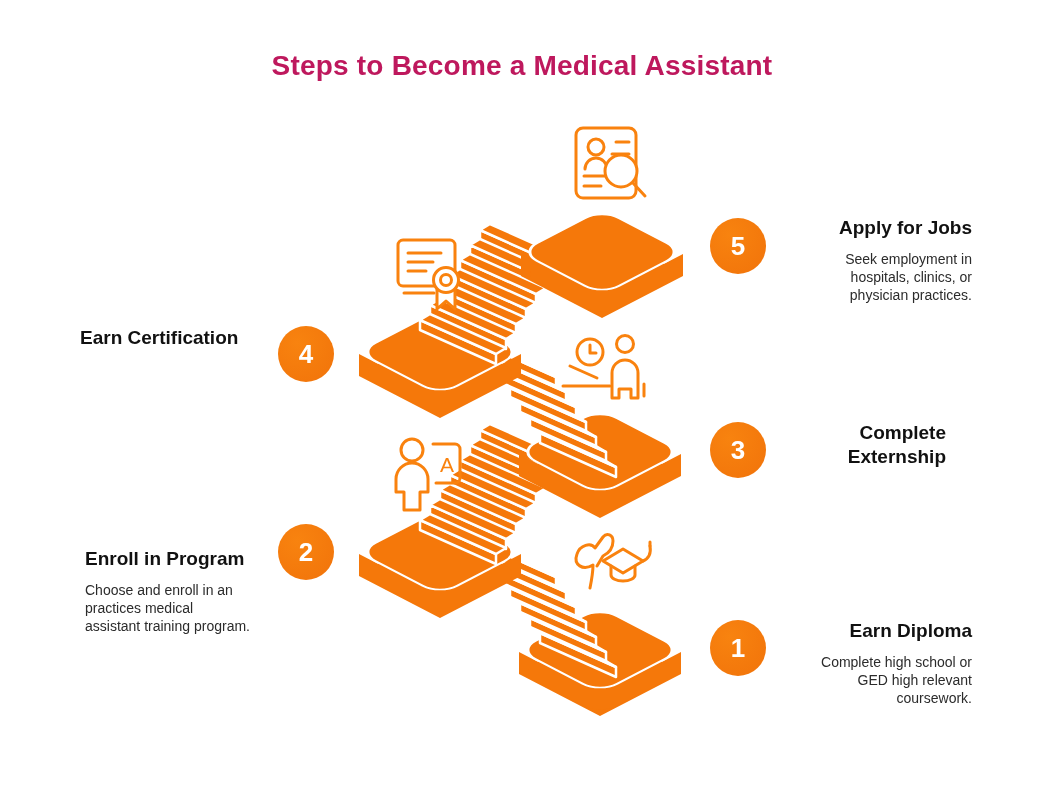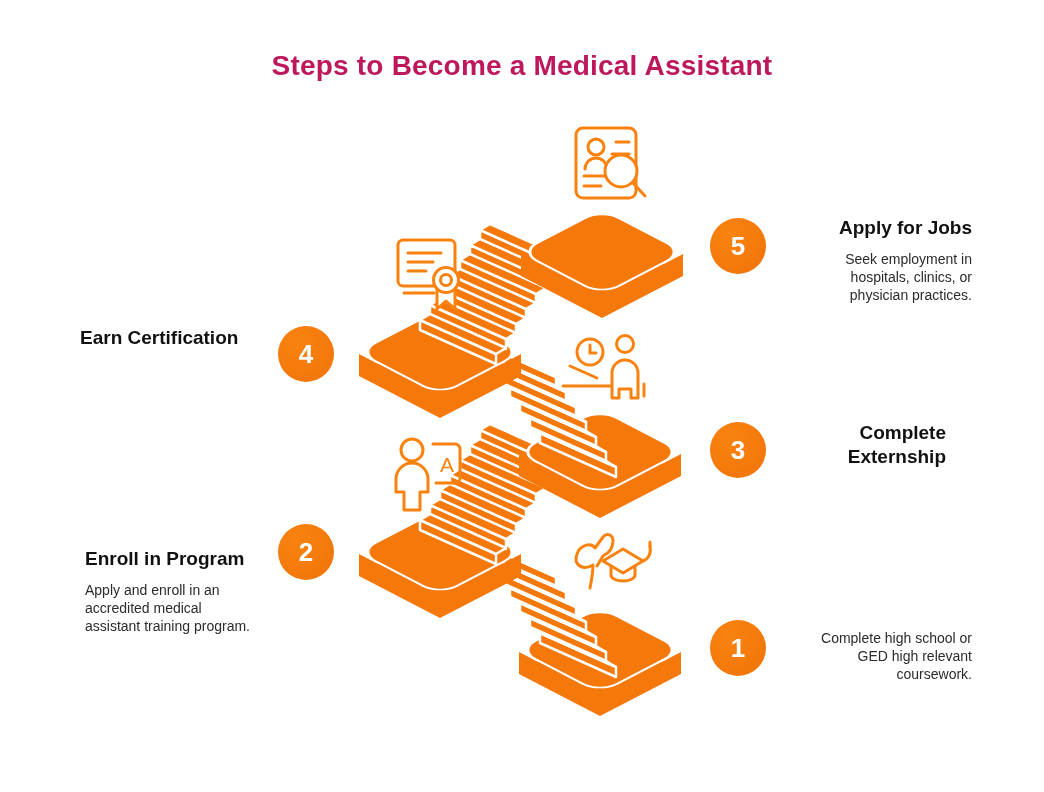--- a/index.html
+++ b/index.html
@@ -198,23 +198,24 @@
   </div>
   <div class="step-block align-left" id="block-s3">
     <div class="step-title">Complete Externship</div>
   </div>
 
   <div class="num-circle" id="circle-s2">
     <span>2</span>
   </div>
   <div class="step-block align-right" id="block-s2">
     <div class="step-title">Enroll in Program</div>
-    <div class="step-desc">Apply and enroll in an accredited medical assistant training program.</div>
+    <div class="step-desc">Choose and enroll in an practices medical assistant training program.</div>
   </div>
 
   <div class="num-circle" id="circle-s1">
     <span>1</span>
   </div>
   <div class="step-block align-left" id="block-s1">
+    <div class="step-title">Earn Diploma</div>
     <div class="step-desc">Complete high school or GED high relevant coursework.</div>
   </div>
 
 </div>
 
 </body></html>

